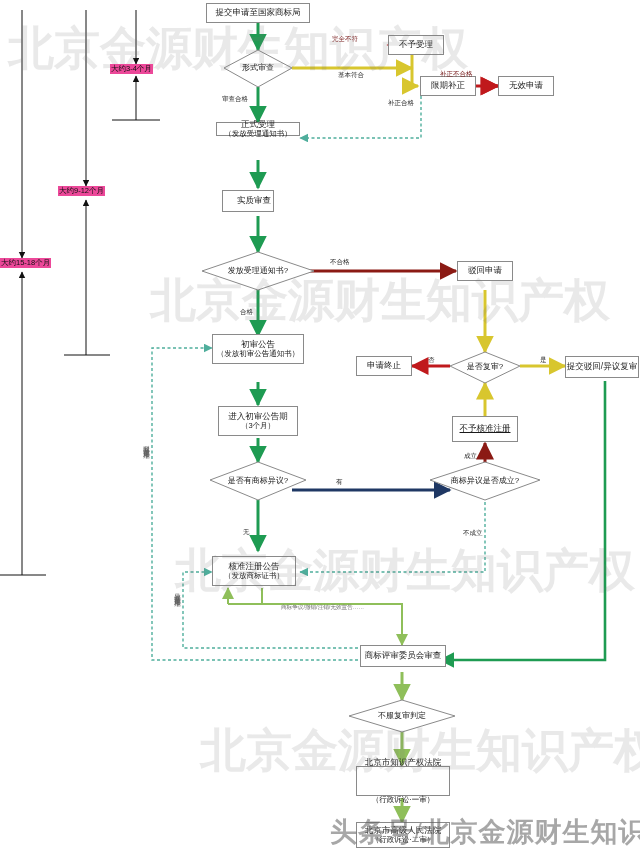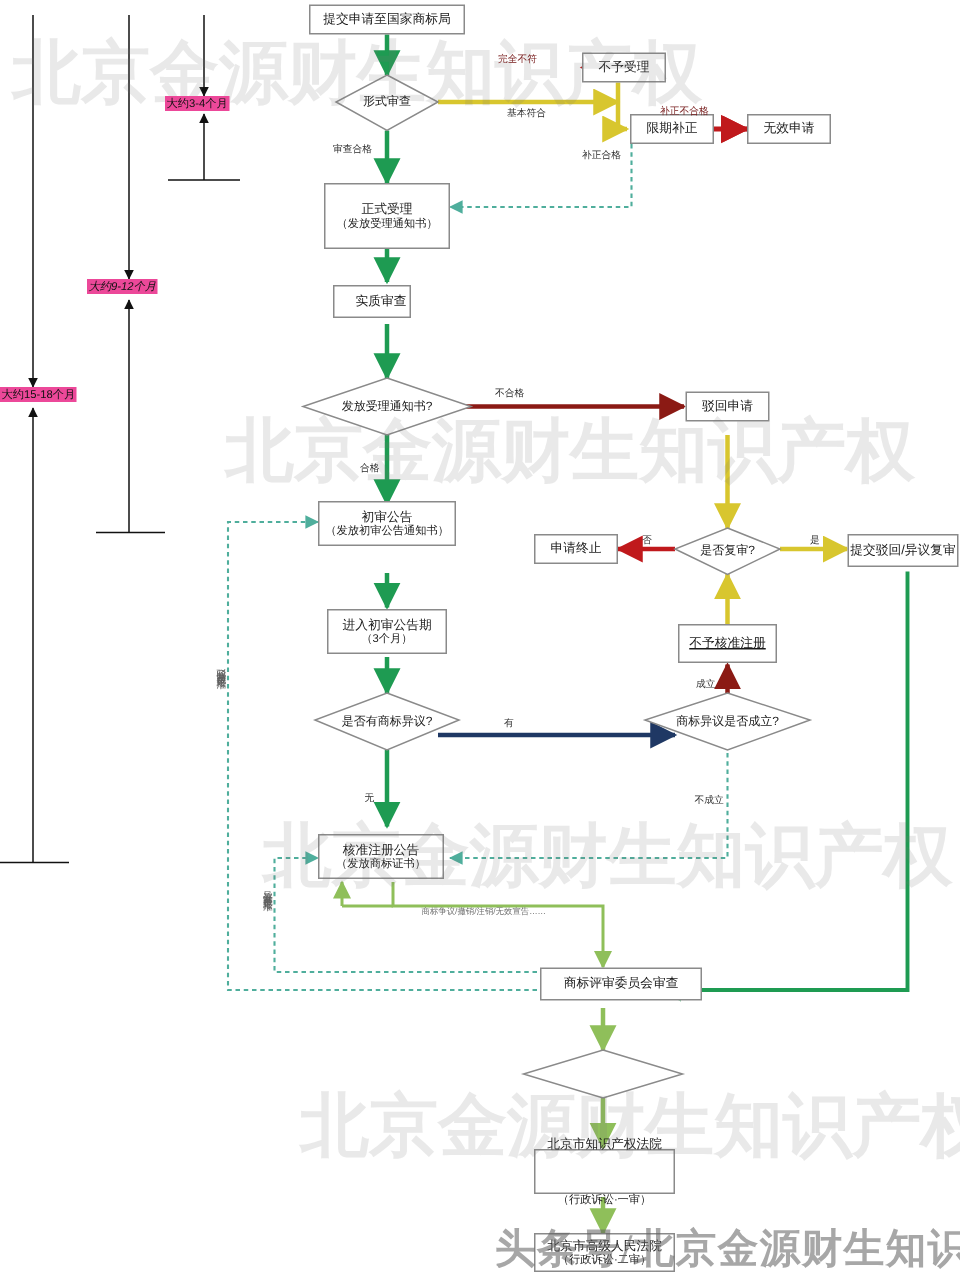--- a/index.html
+++ b/index.html
@@ -192,21 +192,21 @@
   </div>
 
   <div class="node box" style="left:420px;top:76px;width:56px;height:20px;">
     <span>限期补正</span>
   </div>
 
   <div class="node box" style="left:498px;top:76px;width:56px;height:20px;">
     <span>无效申请</span>
   </div>
 
-  <div class="node box" style="left:216px;top:122px;width:84px;height:44px;">
+  <div class="node box" style="left:216px;top:122px;width:84px;height:14px;">
     <span>正式受理</span>
     <span class="l2">（发放受理通知书）</span>
   </div>
 
   <div class="node box" style="left:222px;top:190px;width:52px;height:22px;padding-left:12px;">
     <span>实质审查</span>
   </div>
 
   <div class="diamond-wrap" style="left:202px;top:252px;width:112px;height:38px;">
     <div class="dtext">发放受理通知书?</div>
@@ -248,24 +248,27 @@
 
   <div class="diamond-wrap" style="left:430px;top:462px;width:110px;height:38px;">
     <div class="dtext">商标异议是否成立?</div>
   </div>
 
   <div class="node box" style="left:212px;top:556px;width:84px;height:30px;">
     <span>核准注册公告</span>
     <span class="l2">（发放商标证书）</span>
   </div>
 
-  <div class="node box" style="left:360px;top:645px;width:108px;height:22px;justify-content:center;">
+  <div class="node box" style="left:360px;top:645px;width:86px;height:22px;justify-content:center;">
     <span>商标评审委员会审查</span>
   </div>
 
+  <div class="diamond-wrap" style="left:349px;top:700px;width:106px;height:32px;">
+    <div class="dtext">不服复审判定</div>
+  </div>
 
   <div class="node box" style="left:356px;top:766px;width:94px;height:30px;gap:28px;">
     <span>北京市知识产权法院</span>
     <span class="l2">（行政诉讼·一审）</span>
   </div>
 
   <div class="node box" style="left:356px;top:822px;width:94px;height:26px;">
     <span>北京市高级人民法院</span>
     <span class="l2">（行政诉讼·二审）</span>
   </div>
@@ -282,17 +285,17 @@
   <div class="edgelabel" style="left:336px;top:478px;">有</div>
   <div class="edgelabel" style="left:243px;top:528px;">无</div>
   <div class="edgelabel" style="left:464px;top:452px;">成立</div>
   <div class="edgelabel" style="left:463px;top:529px;">不成立</div>
   <div class="edgelabel" style="left:281px;top:604px;font-size:5.6px;color:#6f6f6f;">商标争议/撤销/注销/无效宣告……</div>
 
   <div class="vlabel" style="left:143px;top:440px;">驳回复审裁定核准</div>
   <div class="vlabel" style="left:174px;top:588px;">异议复审裁定核准</div>
 
   <div class="timelabel" style="left:110px;top:64px;">大约3-4个月</div>
-  <div class="timelabel" style="left:58px;top:186px;font-style:italic;">大约9-12个月</div>
+  <div class="timelabel" style="left:58px;top:186px;">大约9-12个月</div>
   <div class="timelabel" style="left:0px;top:258px;">大约15-18个月</div>
 
   <div class="wm-bottom">头条号/北京金源财生知识产权</div>
 </div>
 
 </body></html>

